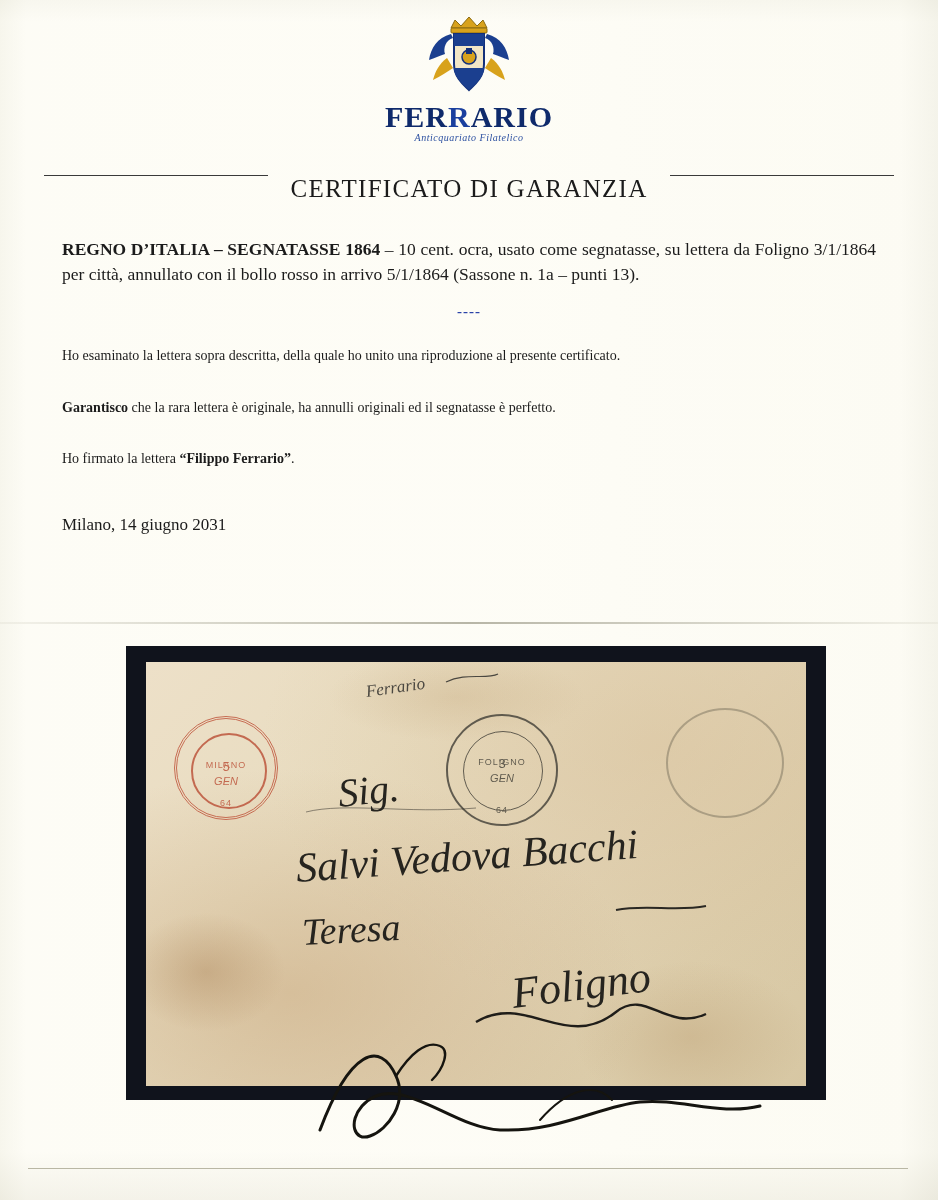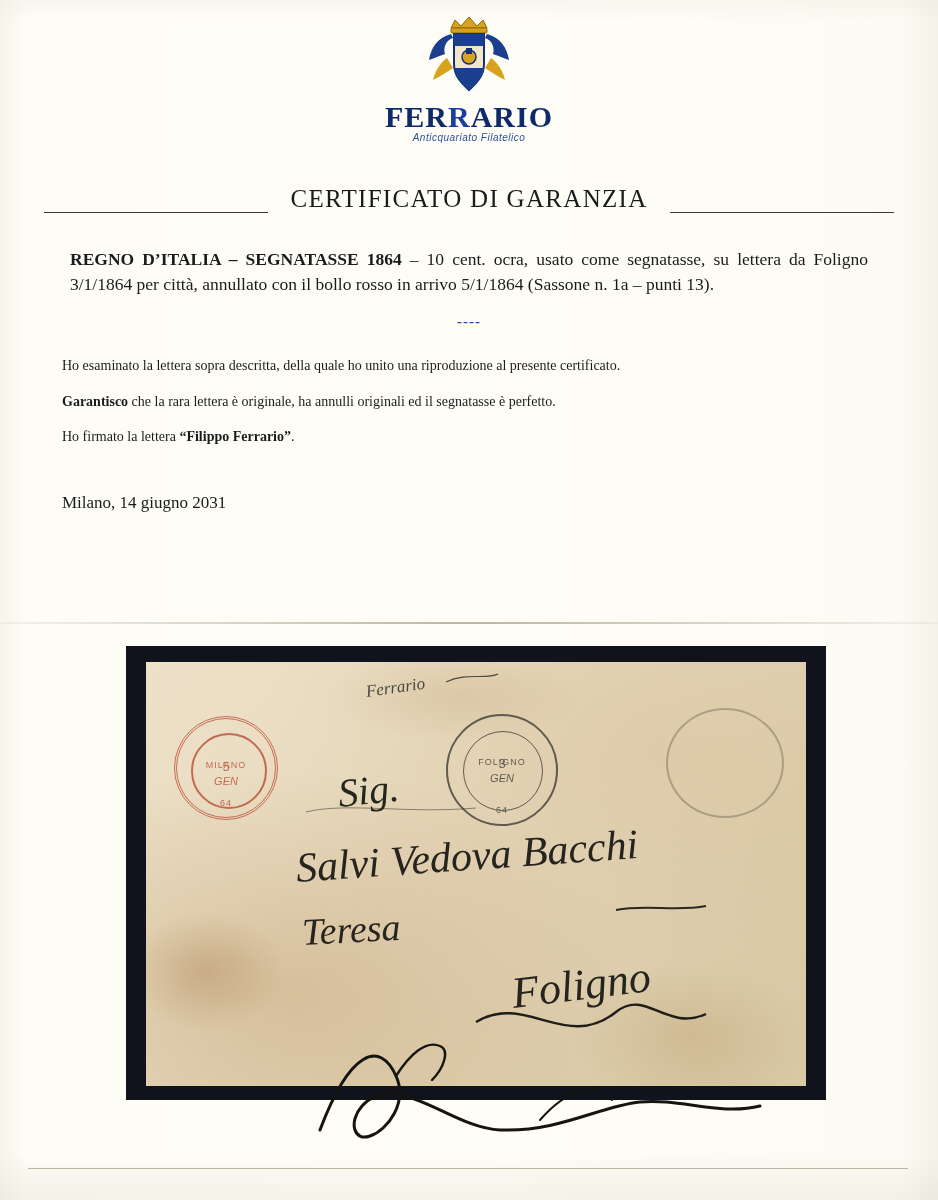--- a/index.html
+++ b/index.html
@@ -63,33 +63,33 @@
   .brand {
     font-family: "Liberation Serif", serif;
     font-size: 30px;
     letter-spacing: 1px;
     color: #13307a;
     font-weight: bold;
   }
   .brand .r1, .brand .r2 { color: #1a3f9e; }
   .brand .dark { color: #0f2a6b; }
   .brand-sub {
-    font-family: Liberation Sans, sans-serif;
+    font-family: Liberation Serif, serif;
     font-style: italic;
     font-size: 10px;
     color: #2b4fa0;
     letter-spacing: .5px;
     margin-top: -2px;
   }
 
   
   .title-row {
     display: flex;
-    align-items: flex-end;
-    margin: 42px 44px 0 44px;
+    align-items: flex-start;
+    margin: 32px 44px 0 44px;
   }
   .title-row .rule {
     flex: 1 1 auto;
     height: 1px;
     background: #3a3a3a;
   }
   .title-row .doc-title {
     flex: 0 0 auto;
     padding: 0 22px;
     font-size: 25px;
@@ -98,40 +98,40 @@
     white-space: nowrap;
   }
 
   
   .body-block {
     margin: 34px 62px 0 62px;
     font-size: 17.5px;
     line-height: 1.42;
     text-align: justify;
   }
-  .body-block p { margin: 8px; }
+  .body-block p { margin: 0; }
   .lead b { font-weight: bold; }
 
   .divider-dashes {
     text-align: center;
     color: #2a43a8;
     letter-spacing: 1px;
     font-size: 15px;
     margin-top: 16px;
     font-weight: bold;
   }
 
   .para {
     margin: 0 62px 0 62px;
     font-size: 14px;
     line-height: 1.42;
     text-align: justify;
   }
   .para.spaced { margin-top: 26px; }
-  .para.small-gap { margin-top: 16px; }
+  .para.small-gap { margin-top: 32px; }
 
   .place-date {
     margin: 46px 62px 0 62px;
     font-size: 17px;
   }
 
   
   .fold {
     position: absolute;
     left: 0;

